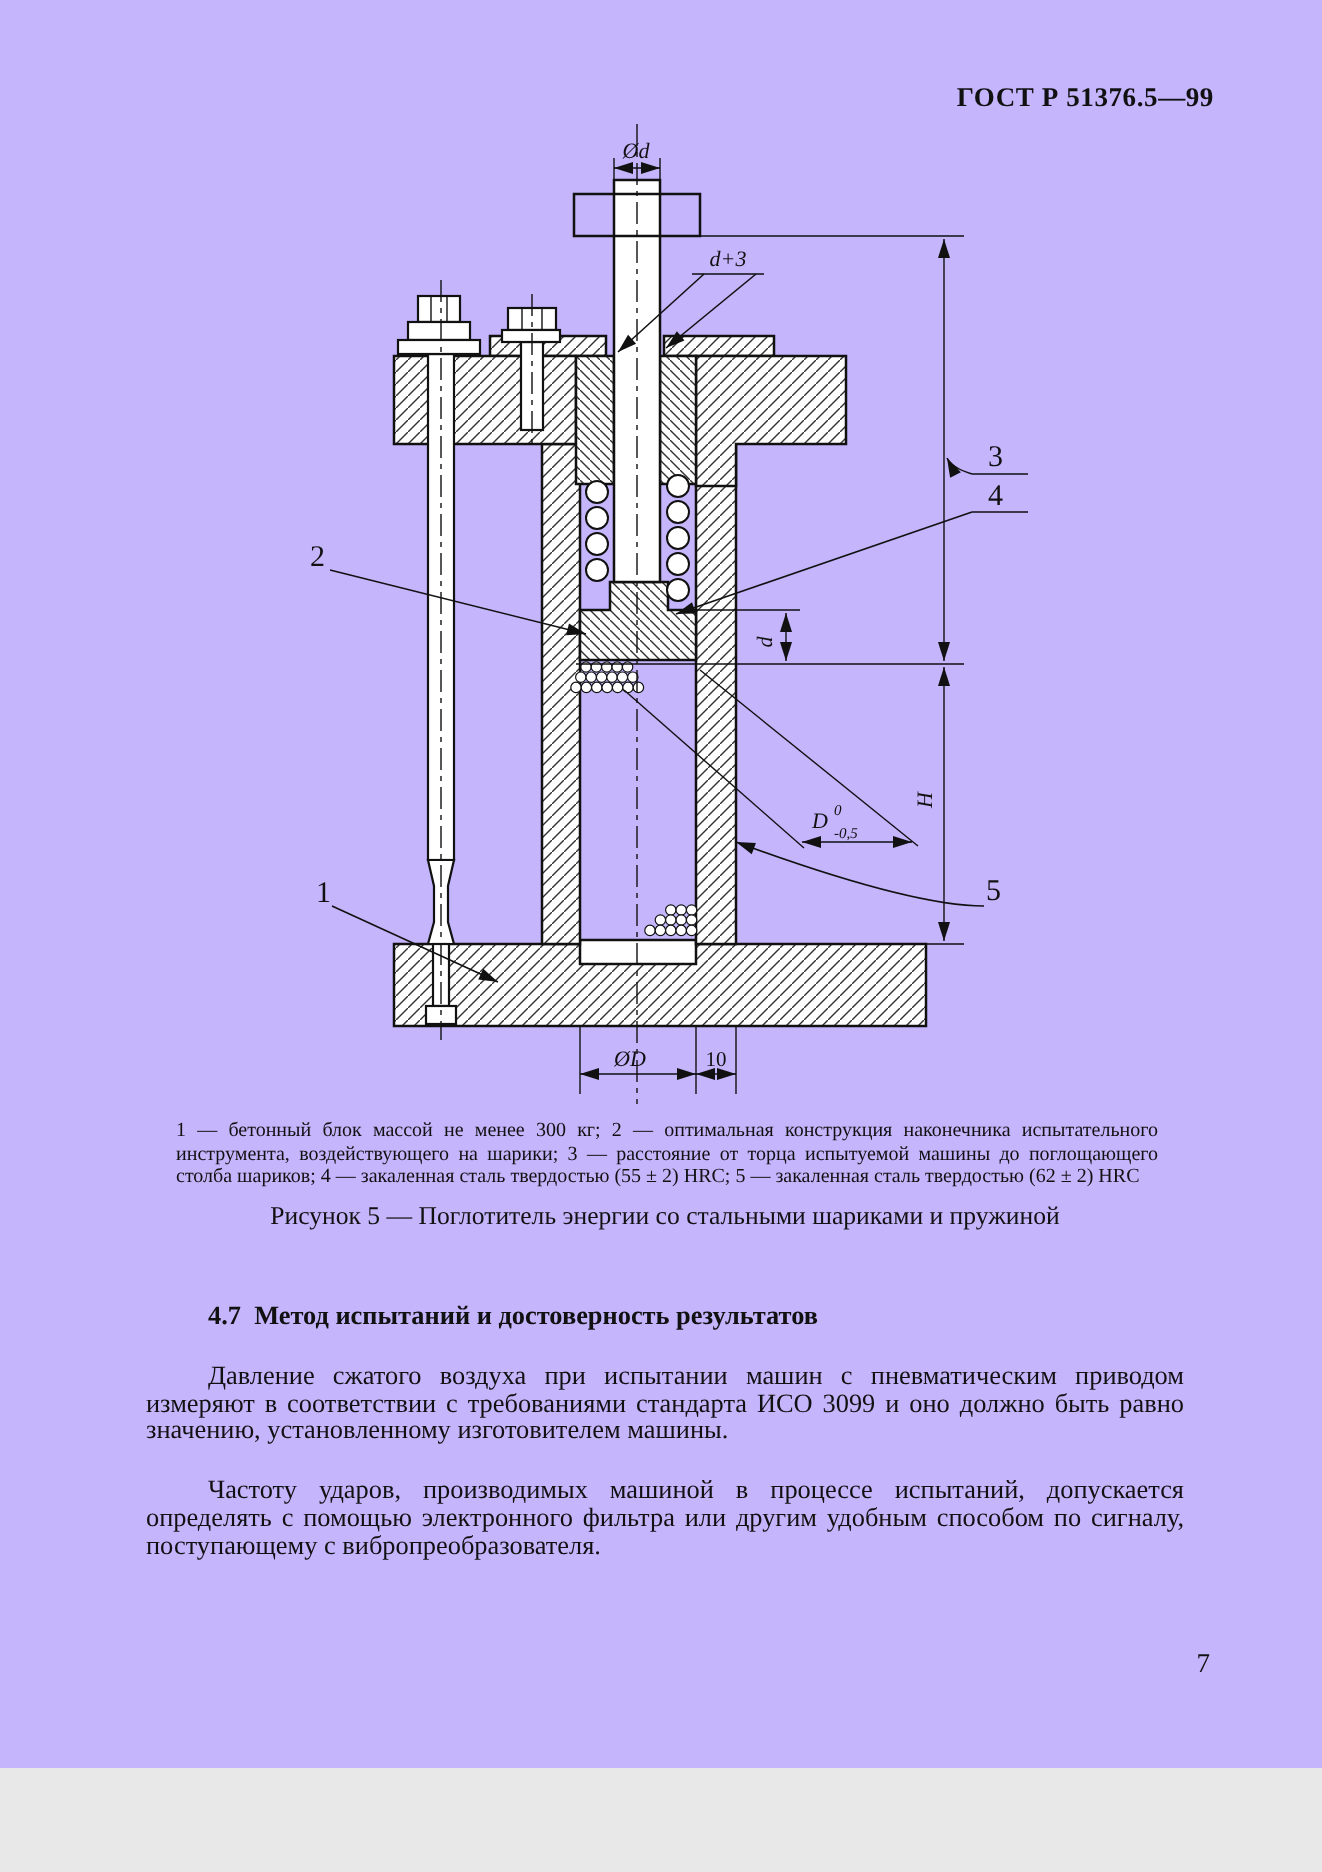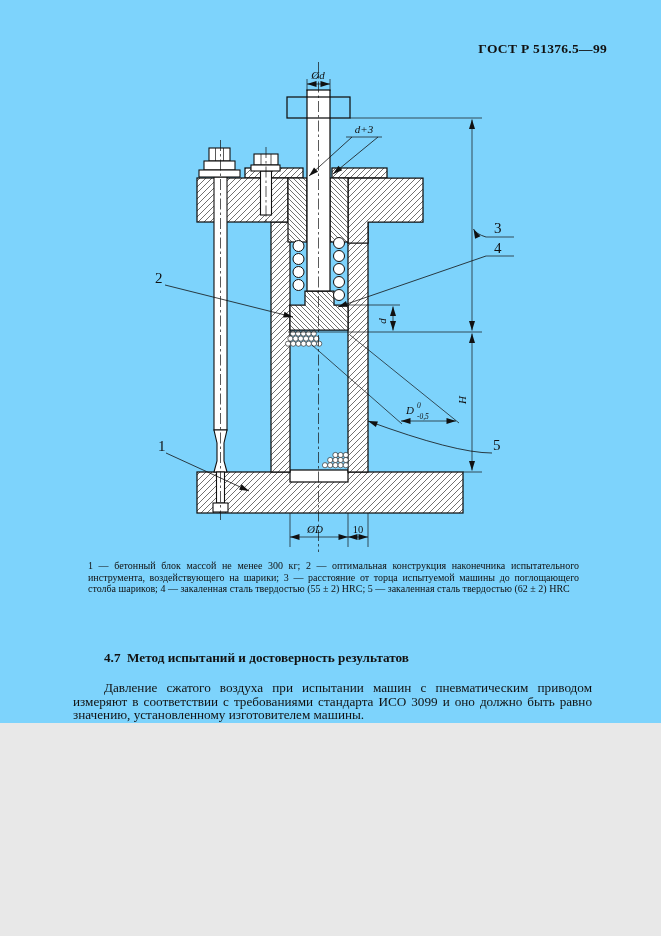--- a/index.html
+++ b/index.html
@@ -1,16 +1,16 @@
 <!DOCTYPE html>
 <html><head>
 <meta charset="utf-8">
 <style>
   html,body{margin:0;padding:0;background:#e8e8e8;}
-  .page{position:relative;width:661px;height:723px;background:#7dd3fc;
+  .page{position:relative;width:661px;height:884px;background:#c4b5fd;
         font-family:"Liberation Serif",serif;color:#111;overflow:hidden;}
   .header{position:absolute;top:41px;left:0;right:54px;text-align:right;
           font-weight:bold;font-size:13.5px;letter-spacing:.3px;}
   .drawing{position:absolute;top:0;left:0;}
   .legend{position:absolute;top:560px;left:88px;width:491px;
           font-size:10px;line-height:11.6px;text-align:justify;}
   .caption{position:absolute;top:601px;left:57px;width:551px;
            text-align:center;font-size:12.8px;}
   .bodytext{position:absolute;top:635px;left:57px;width:551px;
             font-size:13.2px;line-height:13.8px;text-align:justify;}
@@ -194,21 +194,23 @@
 
     <text class="callout" x="158" y="451">1</text>
     <text class="callout" x="155" y="283">2</text>
     <text class="callout" x="494" y="233">3</text>
     <text class="callout" x="494" y="252.5">4</text>
     <text class="callout" x="493" y="450">5</text>
   </svg>
 
   <div class="legend">1 — бетонный блок массой  не менее  300 кг;   2 — оптимальная  конструкция  наконечника  испытательного инструмента, воздействующего  на  шарики;  3 —  расстояние  от торца испытуемой  машины до поглощающего столба шариков; 4 — закаленная  сталь твердостью  (55 ± 2)  HRC;  5 —  закаленная  сталь твердостью  (62 ± 2)  HRC</div>
 
+  <div class="caption">Рисунок 5 — Поглотитель энергии со стальными шариками и пружиной</div>
 
   <div class="bodytext">
     <p class="h47"><span>4.7</span>&nbsp; <span>Метод испытаний и достоверность результатов</span></p>
     <p>Давление сжатого воздуха при испытании машин с пневматическим приводом измеряют в соответствии с требованиями стандарта ИСО 3099 и оно должно быть равно значению, установленному изготовителем машины.</p>
+    <p>Частоту ударов, производимых машиной в процессе испытаний, допускается определять с помощью электронного фильтра или другим удобным способом по сигналу, поступающему с вибропреобразователя.</p>
   </div>
 
   <div class="pagenum">7</div>
 
 </div>
 
 </body></html>

